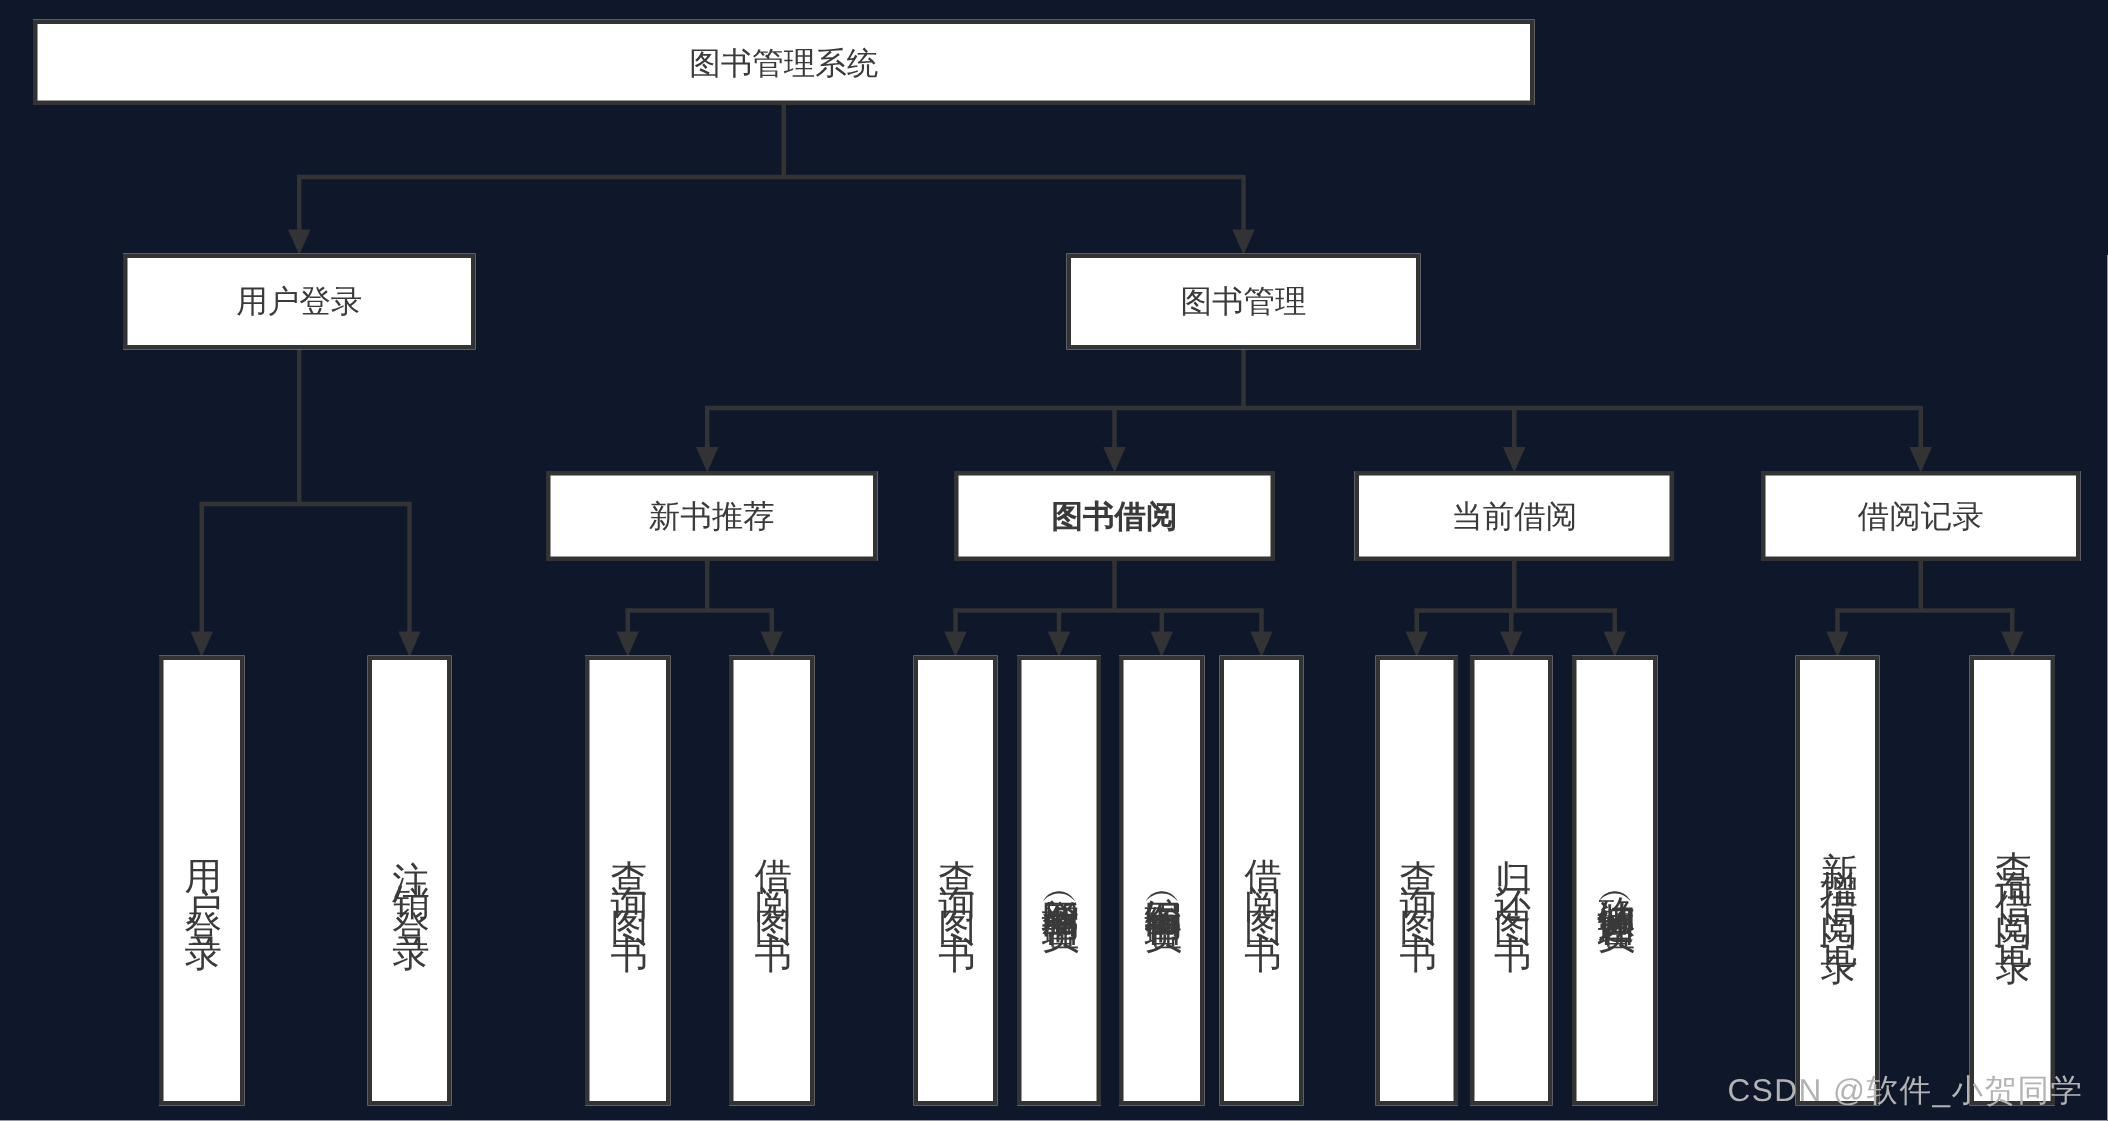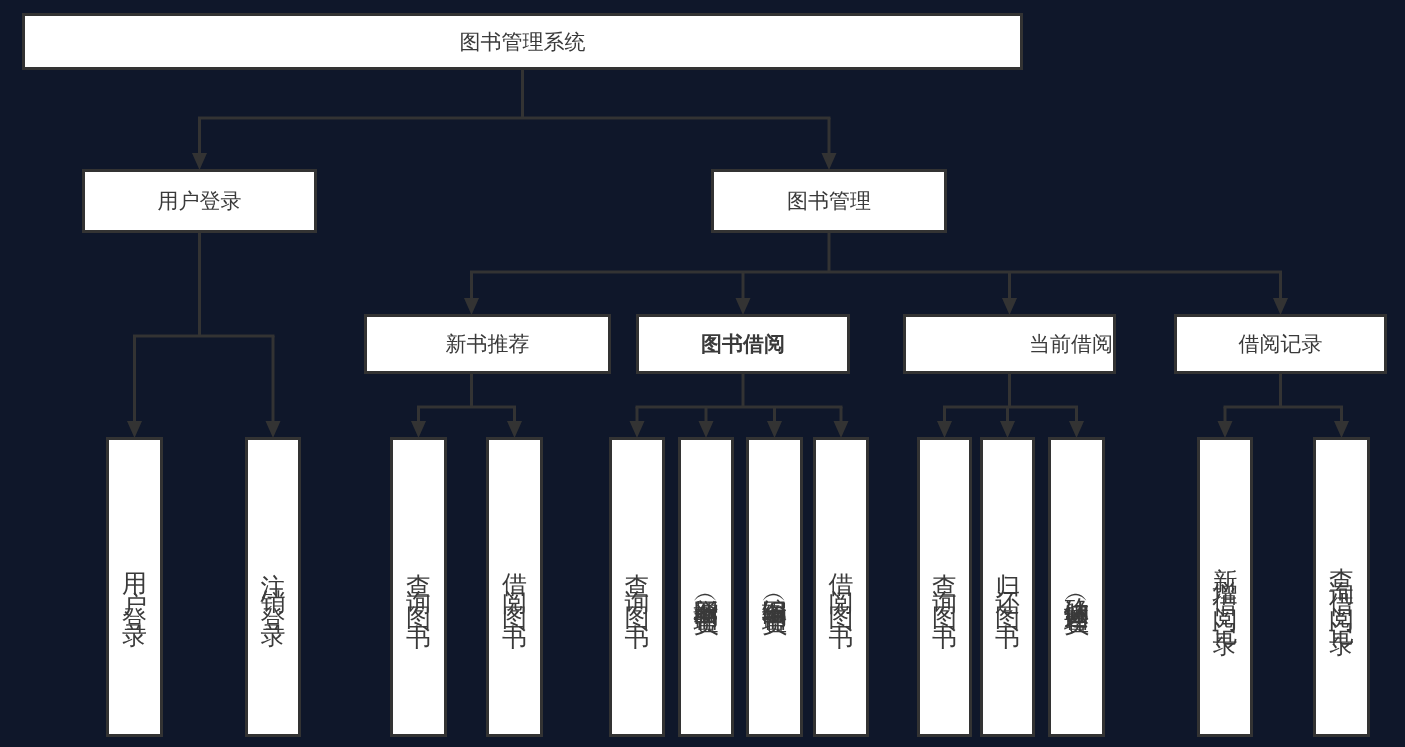--- a/index.html
+++ b/index.html
@@ -108,27 +108,27 @@
   <div id="nodes-layer">
       <div class="node" style="left: 22px; top: 13px; width: 1001px; height: 57px;">
         <span class="lbl">图书管理系统</span>
       </div>
       <div class="node" style="left: 82px; top: 169px; width: 235px; height: 64px;">
         <span class="lbl">用户登录</span>
       </div>
       <div class="node" style="left: 711px; top: 169px; width: 236px; height: 64px; align-items: center;">
         <span class="lbl">图书管理</span>
       </div>
-      <div class="node" style="left: 364px; top: 314px; width: 247px; height: 60px; text-align: center;">
+      <div class="node" style="left: 364px; top: 314px; width: 221px; height: 60px; text-align: center;">
         <span class="lbl">新书推荐</span>
       </div>
       <div class="node" style="left: 636px; top: 314px; width: 214px; height: 60px; font-weight: bold;">
         <span class="lbl">图书借阅</span>
       </div>
-      <div class="node" style="left: 903px; top: 314px; width: 213px; height: 60px; justify-content: flex-end;">
+      <div class="node" style="left: 903px; top: 314px; width: 213px; height: 60px;">
         <span class="lbl">当前借阅</span>
       </div>
       <div class="node" style="left: 1174px; top: 314px; width: 213px; height: 60px;">
         <span class="lbl">借阅记录</span>
       </div>
       <div class="node vertical" style="left: 106px; top: 437px; width: 57px; height: 300px;">
         <span class="lbl" style="letter-spacing: 17px;">用户登录</span>
       </div>
       <div class="node vertical" style="left: 245px; top: 437px; width: 56px; height: 300px;">
         <span class="lbl" style="letter-spacing: 17px;">注销登录</span>
@@ -160,13 +160,14 @@
       <div class="node vertical" style="left: 1048px; top: 437px; width: 57px; height: 300px;">
         <span class="lbl" style="letter-spacing: 2px;">确认归还（管理员）</span>
       </div>
       <div class="node vertical" style="left: 1197px; top: 437px; width: 56px; height: 300px;">
         <span class="lbl" style="letter-spacing: 13.3333px;">新增借阅记录</span>
       </div>
       <div class="node vertical" style="left: 1313px; top: 437px; width: 57px; height: 300px;">
         <span class="lbl" style="letter-spacing: 13.3333px;">查询借阅记录</span>
       </div>
     </div>
+  <div class="watermark">CSDN @软件_小贺同学</div>
 </div>
 
 </body></html>

